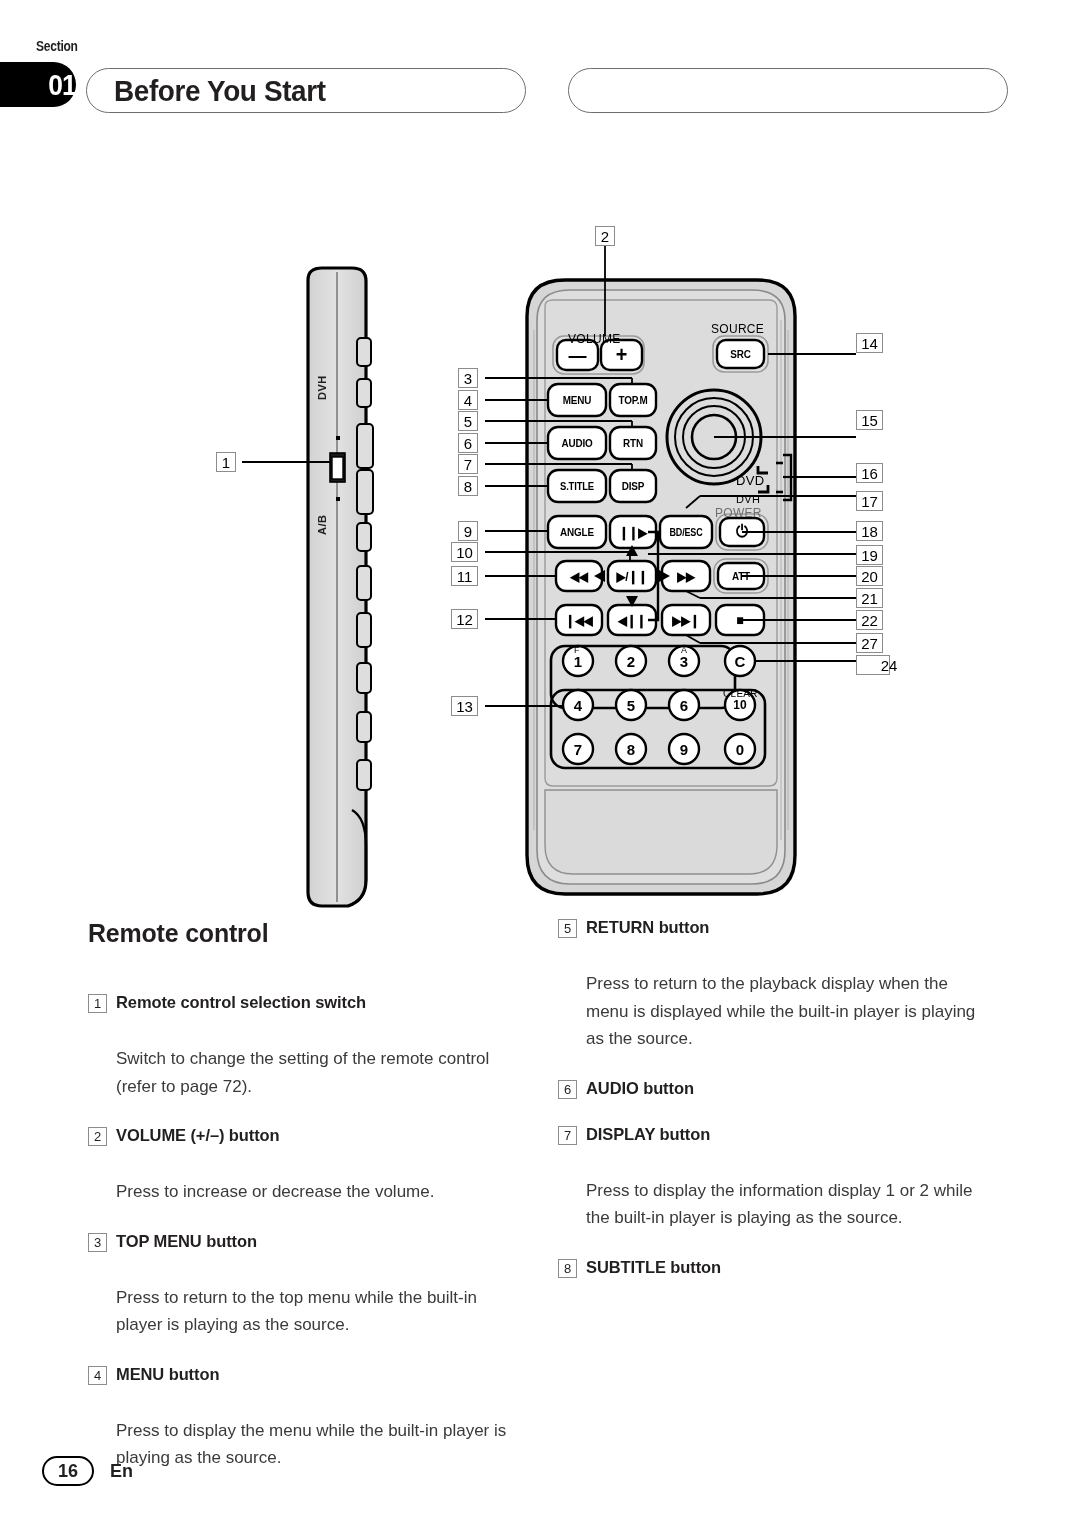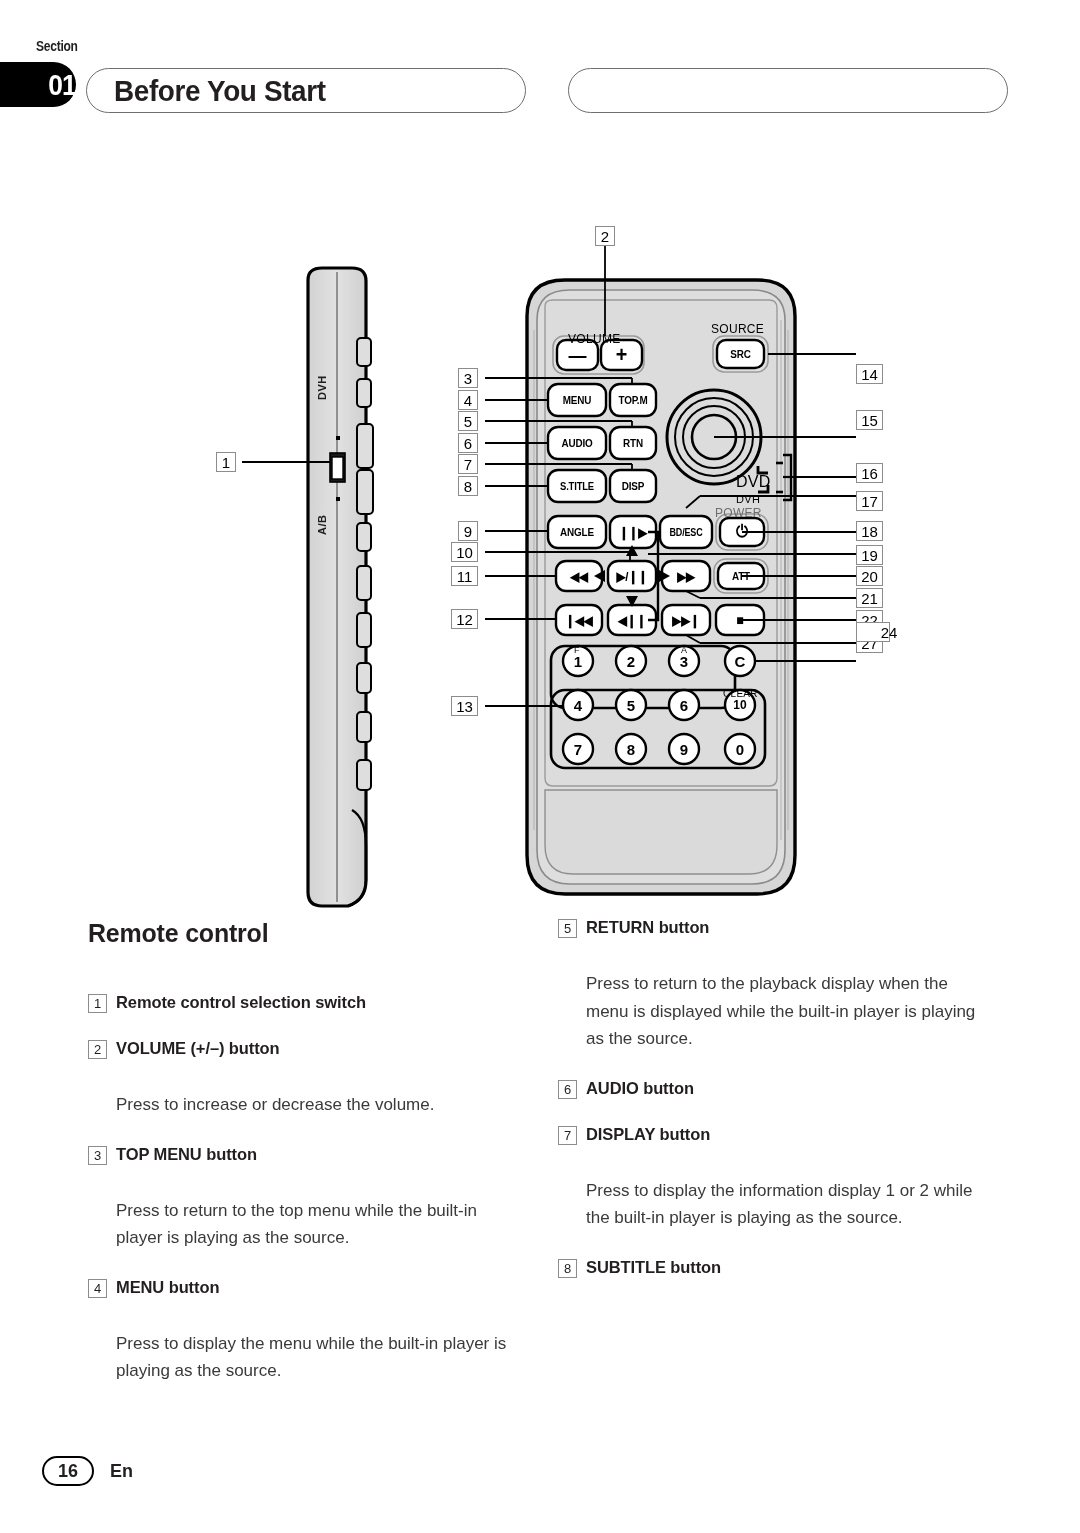--- a/index.html
+++ b/index.html
@@ -368,21 +368,21 @@
         <line x1="700" y1="643" x2="856" y2="643"></line>
 
       <line x1="755" y1="661" x2="856" y2="661"></line>
     </g>
   </svg>
 
   <div class="sm-lbl" style="left:568px;top:320px;font-size:12px;">VOLUME</div>
   <div class="sm-lbl" style="left:711px;top:310px;font-size:12px;">SOURCE</div>
   <div class="sm-lbl" style="left:715px;top:494px;font-size:12px;color:#6e6e6e;">POWER</div>
   <div class="sm-lbl" style="left:723px;top:676px;font-size:10px;">CLEAR</div>
-  <div class="sm-lbl" style="left:736px;top:461px;font-size:16px;">DVD</div>
+  <div class="sm-lbl" style="left:736px;top:461px;font-size:13px;">DVD</div>
   <div class="sm-lbl" style="left:736px;top:481px;font-size:11px;">DVH</div>
   <div class="sm-lbl" style="left:574px;top:633px;font-size:9px;">F</div>
   <div class="sm-lbl" style="left:681px;top:633px;font-size:9px;">A</div>
 
   <div class="btn-lbl" style="left:557px;top:340px;width:41px;height:30px;font-size:20px;">—</div>
   <div class="btn-lbl" style="left:601px;top:340px;width:41px;height:30px;font-size:22px;">+</div>
   <div class="btn-lbl" style="left:717px;top:340px;width:47px;height:28px;">SRC</div>
   <div class="btn-lbl" style="left:548px;top:384px;width:58px;height:32px;">MENU</div>
   <div class="btn-lbl" style="left:610px;top:384px;width:46px;height:32px;">TOP.M</div>
   <div class="btn-lbl" style="left:548px;top:427px;width:58px;height:32px;">AUDIO</div>
@@ -424,43 +424,44 @@
   <div class="cbox w1" style="left:458px;top:390px;">4</div>
   <div class="cbox w1" style="left:458px;top:411px;">5</div>
   <div class="cbox w1" style="left:458px;top:433px;">6</div>
   <div class="cbox w1" style="left:458px;top:454px;">7</div>
   <div class="cbox w1" style="left:458px;top:476px;">8</div>
   <div class="cbox w1" style="left:458px;top:521px;">9</div>
   <div class="cbox w2" style="left:451px;top:542px;">10</div>
   <div class="cbox w2" style="left:451px;top:566px;">11</div>
   <div class="cbox w2" style="left:451px;top:609px;">12</div>
   <div class="cbox w2" style="left:451px;top:696px;">13</div>
-  <div class="cbox w2" style="left:856px;top:364px;">14</div>
+  <div class="cbox w2" style="left:856px;top:333px;">14</div>
   <div class="cbox w2" style="left:856px;top:410px;">15</div>
   <div class="cbox w2" style="left:856px;top:463px;">16</div>
   <div class="cbox w2" style="left:856px;top:491px;">17</div>
   <div class="cbox w2" style="left:856px;top:521px;">18</div>
   <div class="cbox w2" style="left:856px;top:545px;">19</div>
   <div class="cbox w2" style="left:856px;top:566px;">20</div>
   <div class="cbox w2" style="left:856px;top:588px;">21</div>
   <div class="cbox w2" style="left:856px;top:610px;">22</div>
   <div class="cbox w2" style="left:856px;top:633px;">27</div>
-  <div class="cbox w2" style="left:856px;top:622px;padding-left:32px;">24</div>
+  <div class="cbox w2" style="left:856px;top:655px;padding-left:32px;">24</div>
 </div>
 
 <div id="cols">
 
   <div class="col left">
     <h2 class="sect">Remote control</h2>
 
     <div class="item">
       <div class="hdr">
         <span class="marker">1</span>
         <span>Remote control selection switch</span>
       </div>
+      <div class="body">Switch to change the setting of the remote control (refer to page 72).</div>
     </div>
 
     <div class="item">
       <div class="hdr">
         <span class="marker">2</span>
         <span>VOLUME (+/–) button</span>
       </div>
       <div class="body">Press to increase or decrease the volume.</div>
     </div>
 

